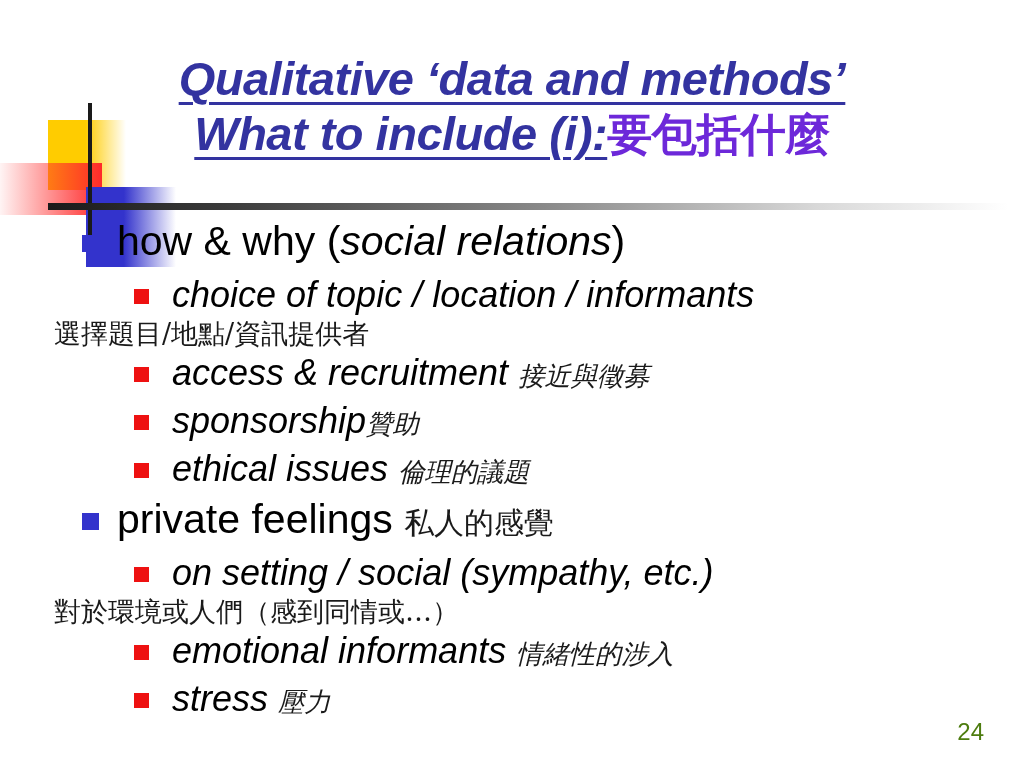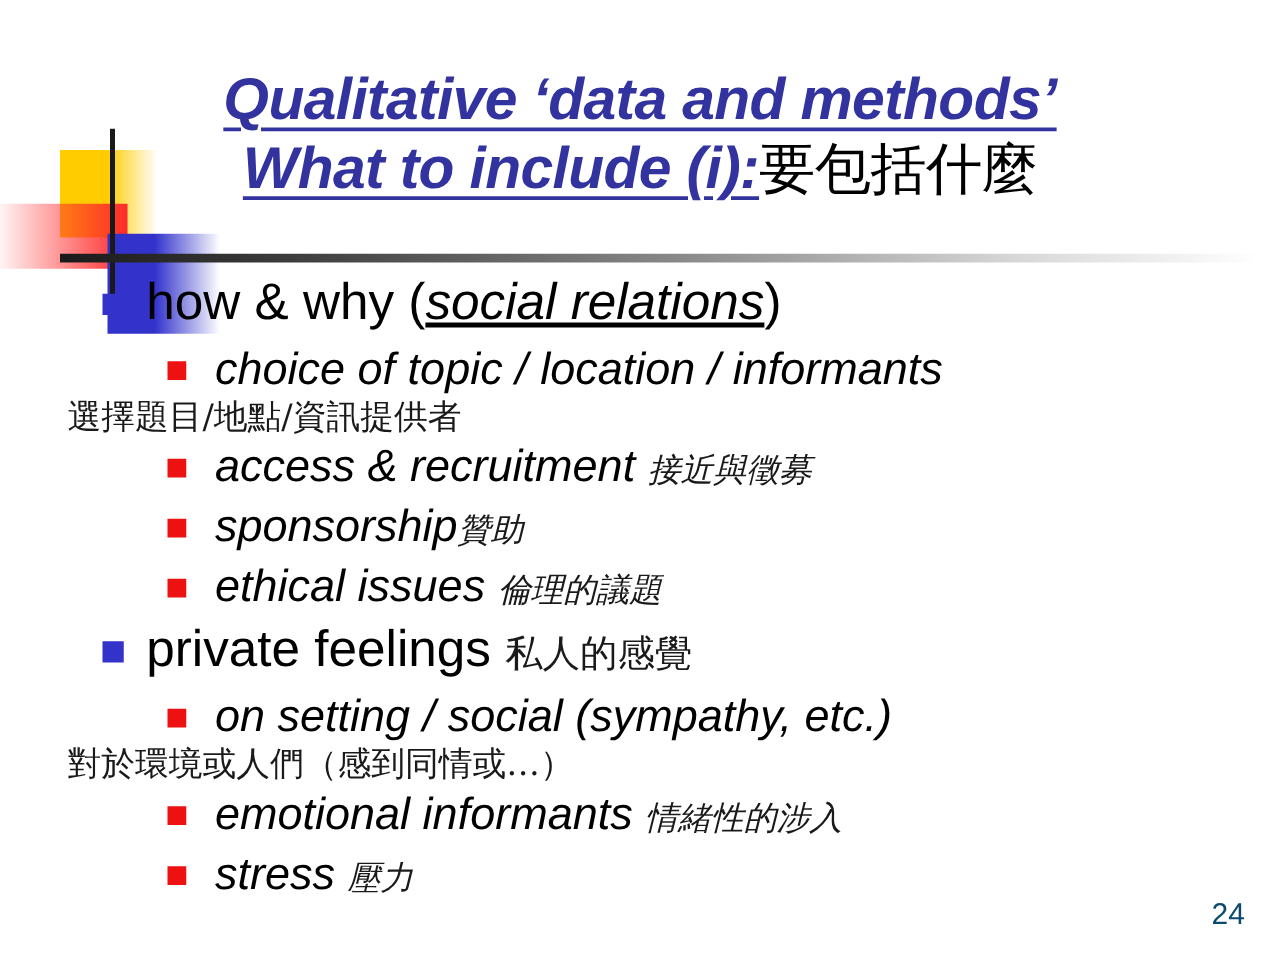--- a/index.html
+++ b/index.html
@@ -77,23 +77,23 @@
   }
   .title-line .underlined {
     text-decoration: underline;
     text-decoration-thickness: 3px;
     text-underline-offset: 7px;
     margin-top: 37px;
   }
   .title-cjk {
     font-family: "DejaVu Serif", "Liberation Serif", serif;
     font-style: normal;
-    font-weight: normal;
+    font-weight: bold;
     text-decoration: none;
-    color: #000000;
+    color: #6d28d9;
     font-size: 45px;
   }
 
   
   .divider {
     position: absolute;
     left: 48px;
     top: 203px;
     width: 960px;
     height: 7px;
@@ -175,30 +175,29 @@
     font-size: 27px;
     color: #1a1a1a;
     line-height: 1.18;
     white-space: nowrap;
     margin-top: -4px;
     margin-bottom: 2px;
   }
 
   .italic {
     font-style: italic;
-    text-decoration: underline;
   }
 
   
   .slide-number {
     position: absolute;
-    right: 28px;
+    right: 40px;
     bottom: 22px;
     font-size: 24px;
-    color: #0c4a6e;
+    color: #4d7c0f;
   }
 </style>
 </head>
 <body>
 
 <div class="deco">
   <div class="deco-yellow"></div>
   <div class="deco-red"></div>
   <div class="deco-blue"></div>
   <div class="deco-vline"></div>

